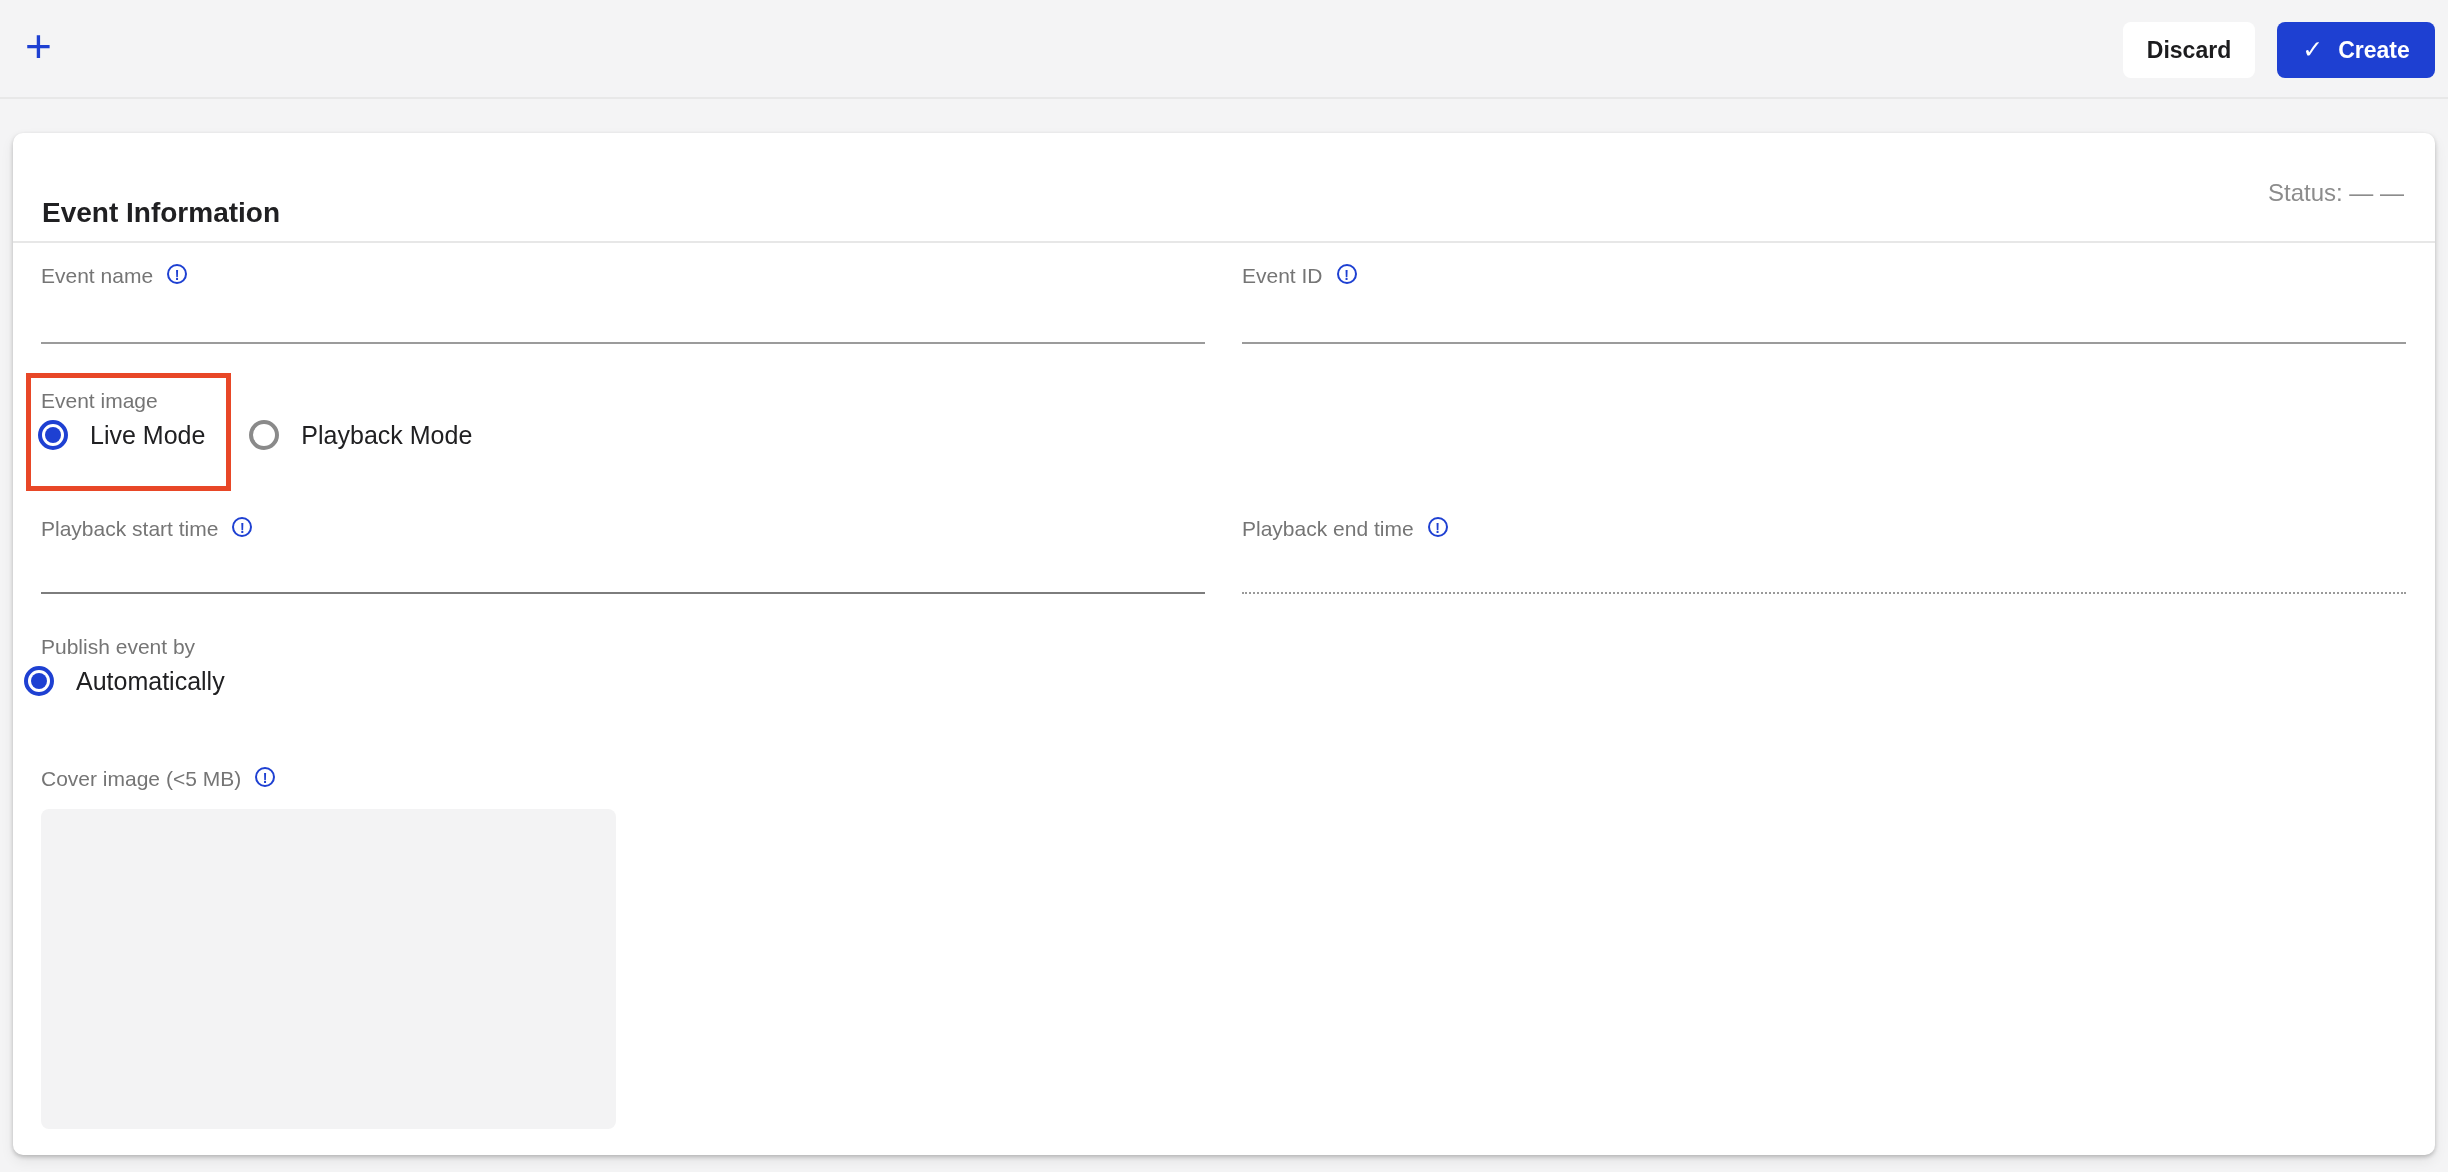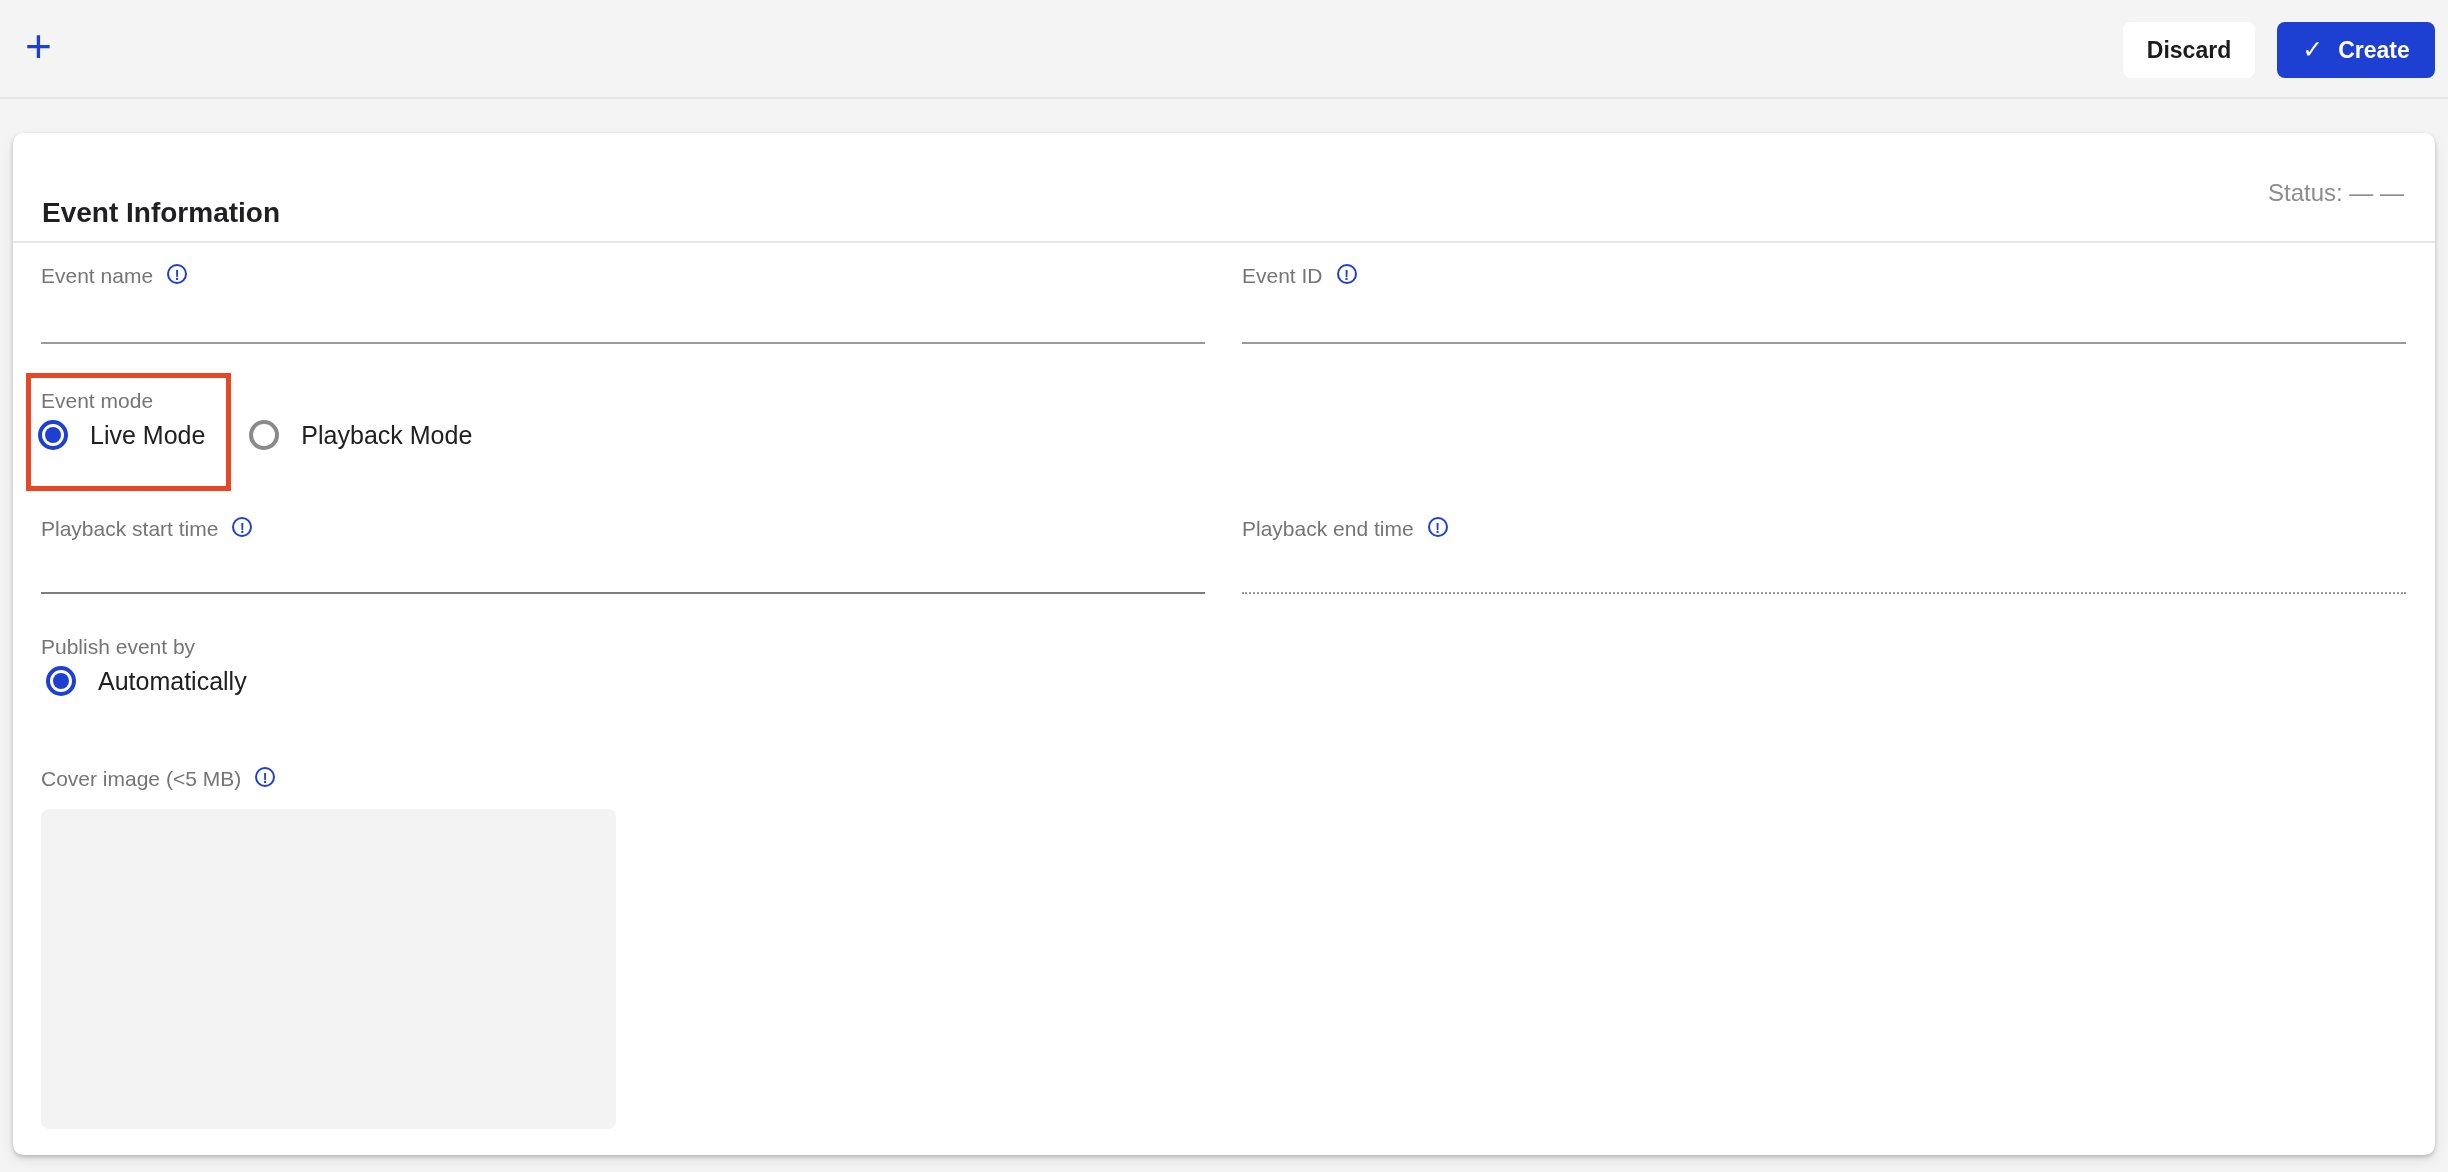--- a/index.html
+++ b/index.html
@@ -77,21 +77,21 @@
     border-bottom:2px solid #9b9b9b;border-radius:0;
   }
   .input-event-name{left:28px;top:165px;}
   .input-event-id{left:1229px;top:165px;}
   .input-start{left:28px;top:415px;border-bottom-color:#7d7d7d;}
   .input-end{left:1229px;top:415px;border-bottom:2px dotted #9a9a9a;}
 
   
   .radio-row{position:absolute;display:flex;align-items:center;}
   .row-mode{left:25px;top:287px;}
-  .row-publish{left:33px;top:533px;}
+  .row-publish{left:11px;top:533px;}
   .radio{
     width:30px;height:30px;border-radius:50%;position:relative;flex:none;cursor:pointer;
   }
   .radio.selected{border:4px solid var(--accent);}
   .radio.selected .radio-dot{
     position:absolute;left:50%;top:50%;transform:translate(-50%,-50%);
     width:16px;height:16px;border-radius:50%;background:var(--accent);
   }
   .radio.unselected{border:4px solid #8a8a8a;}
   .radio-label{font-size:25px;color:#202022;margin-left:22px;cursor:pointer;}
@@ -135,21 +135,21 @@
   </label>
   <input class="underline-input input-event-name" type="text" value="" style="">
 
   <label class="flabel" style="left:1229px;top:131px;">
     <span>Event ID</span>
     <span class="info-icon">!</span>
   </label>
   <input class="underline-input input-event-id" type="text" value="" style="">
 
   <div class="highlight-box"></div>
-  <span class="flabel" style="left:28px;top:256px;">Event mode</span>
+  <span class="flabel" style="left:28px;top:256px;">Event image</span>
   <div class="radio-row row-mode">
     <span class="radio selected">
         <span class="radio-dot"></span>
       </span>
     <span class="radio-label">Live Mode</span>
     <span class="radio unselected opt-gap"></span>
     <span class="radio-label">Playback Mode</span>
   </div>
 
   <label class="flabel" style="left:28px;top:384px;">

